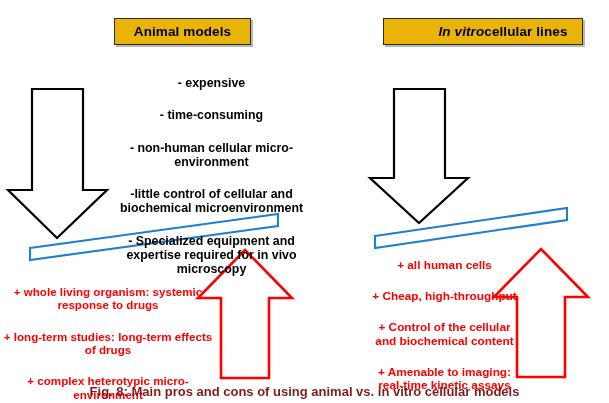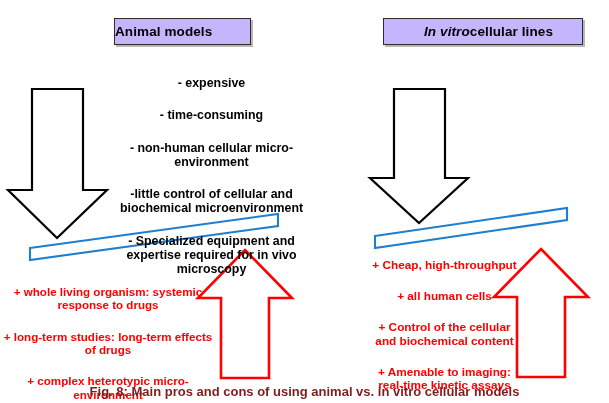--- a/index.html
+++ b/index.html
@@ -13,23 +13,23 @@
   }
   #figure{
     position:relative;
     width:609px;height:403px;
   }
 
   
   .hdr-box{
     position:absolute;
     border:1px solid #2b2b2b;
-    background:#c4b5fd;
+    background:#eab308;
     box-shadow:2px 2px 0 0 #b8b8b8;
-    display:flex;align-items:center;
+    display:flex;align-items:center;justify-content:center;
     font-weight:bold;
     font-size:13.5px;
     color:#000;
     letter-spacing:.1px;
     white-space:nowrap;
     box-sizing:border-box;
   }
   #hdr-animal{ left:114px; top:18px;  width:137px; height:27px; }
   #hdr-invitro{left:383px; top:18px;  width:200px; height:27px;padding-left:40px; }
   .ital{font-style:italic;}
@@ -127,21 +127,21 @@
   </div>
 
 
   <div class="txtblock pros pros-left">
     <div class="ln">+ whole living organism: systemic response to drugs</div>
     <div class="ln">+ long-term studies: long-term effects of drugs</div>
     <div class="ln">+ complex heterotypic micro-environment</div>
   </div>
 
   <div class="txtblock pros pros-right">
+    <div class="ln">+ all human cells</div>
     <div class="ln">+ Cheap, high-throughput</div>
-    <div class="ln">+ all human cells</div>
     <div class="ln">+ Control of the cellular and biochemical content</div>
     <div class="ln">+ Amenable to imaging: real-time kinetic assays</div>
   </div>
 
   <div id="caption">Fig. 8: Main pros and cons of using animal vs. in vitro cellular models</div>
 
 </div>
 
 </body></html>

